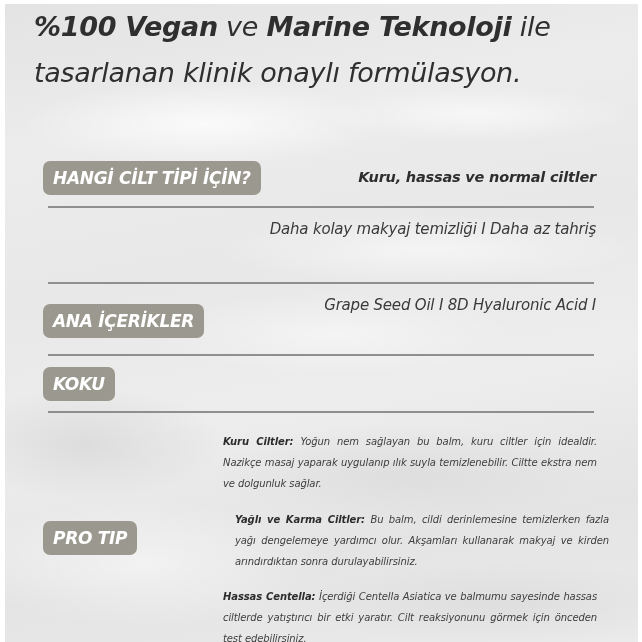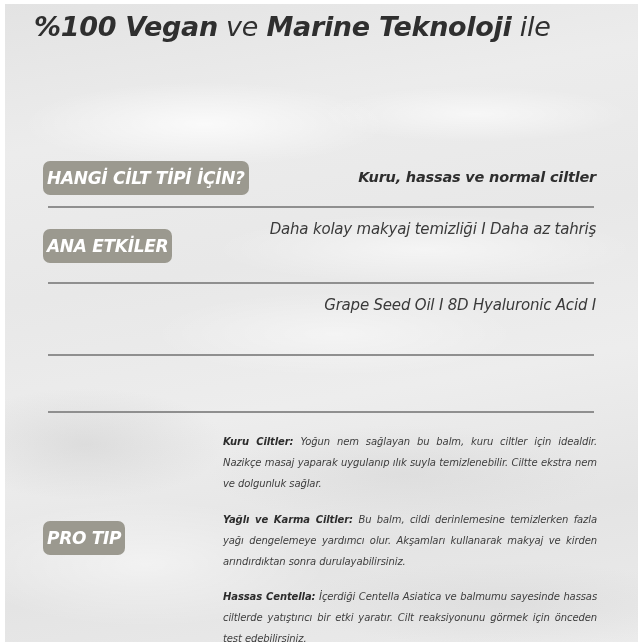--- a/index.html
+++ b/index.html
@@ -37,21 +37,21 @@
       letter-spacing: -0.3px;
       font-weight: normal;
     }
     .title b { font-weight: bold; }
     .title .line { display: block; white-space: nowrap; }
 
     .badge {
       position: absolute;
       left: 38px;
       height: 34px;
-      padding: 0 4px;
+      padding: 0 10px;
       background: #9b998f;
       color: #ffffff;
       border-radius: 7px;
       font-weight: bold;
       font-size: 17px;
       line-height: 34px;
       white-space: nowrap;
       letter-spacing: -0.3px;
     }
     .value {
@@ -84,48 +84,50 @@
     }
     .tip-block .lead { font-weight: bold; color: #2c2c2c; }
   </style>
 </head>
 <body>
 
 <div class="canvas">
 
   <h1 class="title">
     <span class="line"><b>%100 Vegan</b><span style="white-space:pre"> ve </span><b>Marine Teknoloji</b><span style="white-space:pre"> ile</span></span>
+    <span class="line">tasarlanan klinik onaylı formülasyon.</span>
   </h1>
 
   <div class="badge" style="top:157px;">HANGİ CİLT TİPİ İÇİN?</div>
   <div class="value bold" style="top:160px;">
     <div>Kuru, hassas ve normal ciltler</div>
   </div>
   <div class="divider" style="top:202px;"></div>
 
-  <div class="badge" style="top:225px;">ANA ETKİLER</div>
   <div class="value" style="top:212px;">
     <div>Daha kolay makyaj temizliği I Daha az tahriş</div>
   </div>
   <div class="divider" style="top:278px;"></div>
 
+  <div class="badge" style="top:300px;">ANA İÇERİKLER</div>
   <div class="value" style="top:288px;">
     <div>Grape Seed Oil I 8D Hyaluronic Acid I</div>
   </div>
   <div class="divider" style="top:350px;"></div>
 
+  <div class="badge" style="top:363px;">KOKU</div>
   <div class="divider" style="top:407px;"></div>
 
   <div class="badge" style="top:517px;text-align:right;">PRO TIP</div>
 
   <p class="tip-block" style="top:427px;">
     <span class="lead">Kuru Ciltler:</span><span> Yoğun nem sağlayan bu balm, kuru ciltler için idealdir. Nazikçe masaj yaparak uygulanıp ılık suyla temizlenebilir. Ciltte ekstra nem ve dolgunluk sağlar.</span>
   </p>
 
-  <p class="tip-block" style="top:505px;">
+  <p class="tip-block" style="top:505px;margin-left:12px;">
     <span class="lead">Yağlı ve Karma Ciltler:</span><span> Bu balm, cildi derinlemesine temizlerken fazla yağı dengelemeye yardımcı olur. Akşamları kullanarak makyaj ve kirden arındırdıktan sonra durulayabilirsiniz.</span>
   </p>
 
   <p class="tip-block" style="top:582px;">
     <span class="lead">Hassas Centella:</span><span> İçerdiği Centella Asiatica ve balmumu sayesinde hassas ciltlerde yatıştırıcı bir etki yaratır. Cilt reaksiyonunu görmek için önceden test edebilirsiniz.</span>
   </p>
 
 </div>
 
 </body></html>

